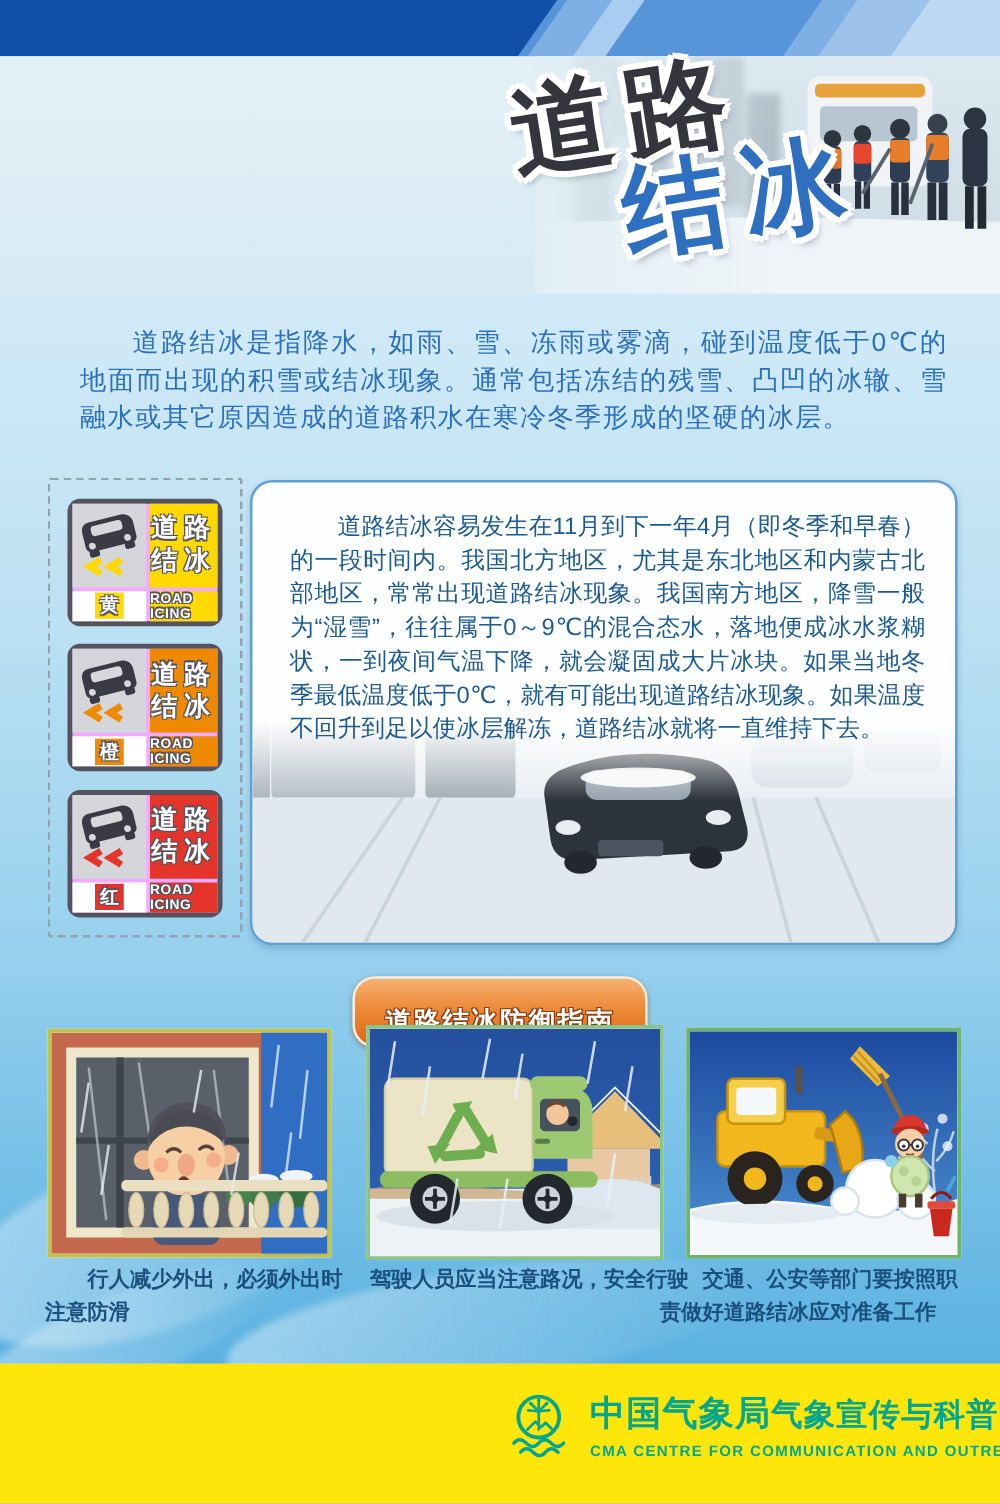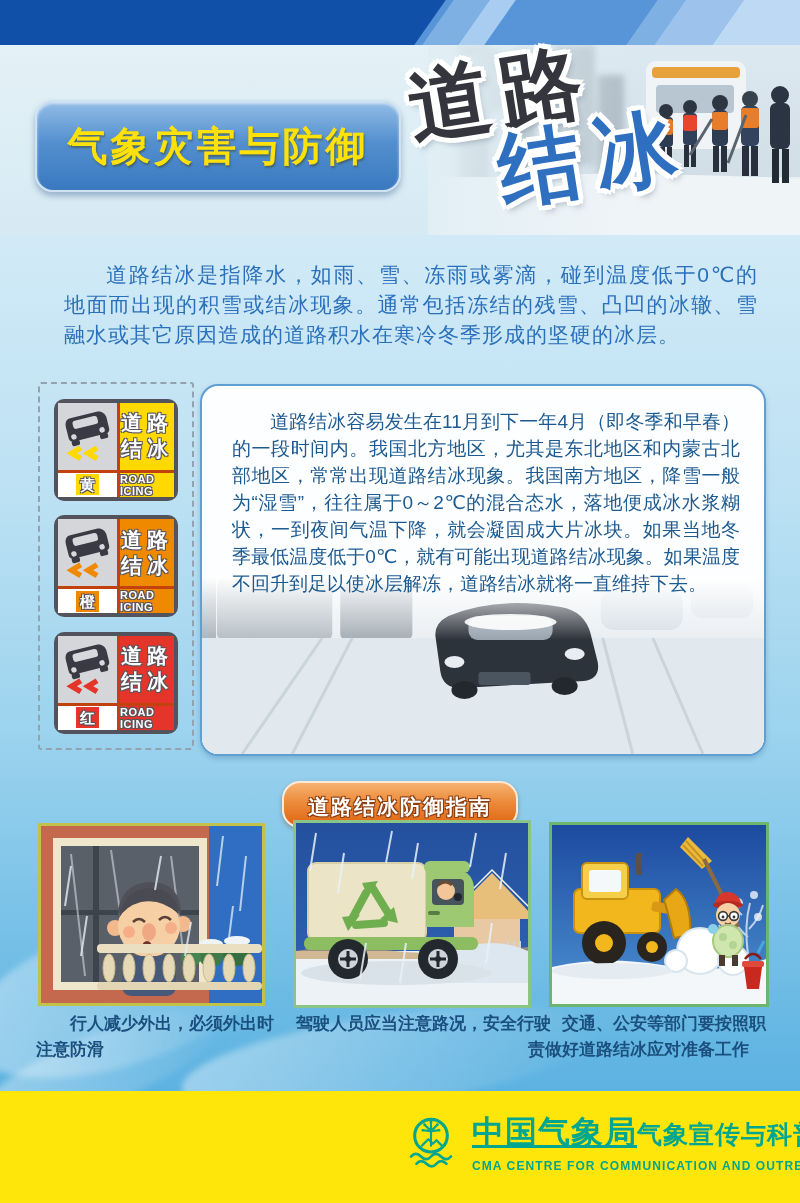--- a/index.html
+++ b/index.html
@@ -43,21 +43,21 @@
 
   .intro{position:absolute;left:64px;top:13px;width:694px;font-size:21px;line-height:30px;
     color:#2a70ba;text-align:justify;text-indent:2em;letter-spacing:1px;margin-top:12px;}
 
   
   .signs-box{position:absolute;left:38px;top:147px;width:152px;height:364px;
     border:2px dashed #93a2b0;border-radius:3px;display:flex;flex-direction:column;
     align-items:center;justify-content:space-evenly;}
   .sign{width:124px;height:102px;background:#53535d;border-radius:10px;padding:4px;box-sizing:border-box;}
   .sign-grid{width:100%;height:100%;display:grid;grid-template-columns:1fr 54px;
-    grid-template-rows:1fr 24px;gap:3px;background:#c2410c;}
+    grid-template-rows:1fr 24px;gap:3px;background:#f0abfc;}
   .sign-cell{overflow:hidden;}
   .cell-picto{background:#d5d6da;display:flex;align-items:center;justify-content:center;}
   .cell-picto svg{width:58px;height:56px;}
   .cell-title{display:flex;align-items:center;justify-content:center;}
   .cell-title span{width:52px;font-size:21px;line-height:26px;font-weight:bold;color:#fff;
     text-align:center;letter-spacing:5px;word-break:break-all;
     text-shadow:-1px -1px 0 #55555f,1px -1px 0 #55555f,-1px 1px 0 #55555f,1px 1px 0 #55555f;}
   .cell-level{background:#fff;display:flex;align-items:center;justify-content:center;}
   .cell-level span{display:inline-block;min-width:21px;padding:0 1px;font-size:15px;line-height:21px;
     font-weight:bold;color:#fff;text-align:center;
@@ -77,21 +77,21 @@
     border:2px solid #5f9fd2;border-radius:18px;box-sizing:border-box;overflow:hidden;
     box-shadow:0 3px 5px rgba(40,90,140,.25);}
   .info-photo{position:absolute;left:0;right:0;bottom:0;height:178px;}
   .info-photo svg{width:100%;height:100%;display:block;}
   .info-text{position:relative;z-index:2;padding:22px 24px 0 30px;font-size:19px;line-height:27px;
     color:#1c5a90;text-align:justify;}
   .info-text p{margin:0;text-indent:2em;}
 
   
   .guide-pill{position:absolute;left:50%;top:546px;transform:translateX(-50%);
-    padding:10px 24px 5px;border-radius:18px;border:2px solid #fcead8;
+    padding:20px 24px 5px;border-radius:18px;border:2px solid #fcead8;
     background:linear-gradient(180deg,#f6b271 0%,#ec8a3a 45%,#df6511 100%);
     box-shadow:0 2px 4px rgba(120,60,10,.4);}
   .guide-pill span{font-size:21px;font-weight:bold;color:#fff;letter-spacing:2px;
     text-shadow:-1px -1px 0 #8a3c0e,1px -1px 0 #8a3c0e,-1px 1px 0 #8a3c0e,1px 1px 0 #8a3c0e;}
 
   
   .card{position:absolute;box-sizing:border-box;background:#fff;}
   .card svg{width:100%;height:100%;display:block;}
   .card1{left:38px;top:588px;width:227px;height:183px;border:3px solid #c2c24a;}
   .card2{left:293px;top:585px;width:238px;height:188px;border:3px solid #8bc487;}
@@ -102,21 +102,21 @@
   .cap1{left:36px;top:776px;width:240px;text-indent:2em;}
   .cap2{left:296px;top:776px;width:266px;}
   .cap3{left:528px;top:776px;width:240px;text-indent:2em;}
 
   
   .footer{position:absolute;left:0;top:1091px;width:800px;height:112px;background:#ffe60a;}
   .footer-content{position:absolute;left:402px;top:20px;display:flex;align-items:center;gap:12px;}
   .cma-logo{width:58px;height:58px;flex:0 0 auto;}
   .footer-texts{display:flex;flex-direction:column;}
   .org-line{white-space:nowrap;color:#00a68f;}
-  .org-bold{font-size:32px;font-weight:bold;letter-spacing:1px;text-decoration:underline;}
+  .org-bold{font-size:28px;font-weight:bold;letter-spacing:1px;}
   .org-rest{font-size:25px;font-weight:600;letter-spacing:1px;}
   .org-english{margin-top:4px;font-size:12px;font-weight:bold;color:#00a68f;letter-spacing:1.1px;white-space:nowrap;}
 </style>
 </head>
 <body>
 
 <div class="poster">
 
   <div class="top-band">
     <div class="stripe st-base"></div>
@@ -190,23 +190,20 @@
               <rect x="342" y="58" width="20" height="46" rx="6" fill="#2b3442"></rect>
               <rect x="344" y="104" width="7" height="34" fill="#222a34"></rect>
               <rect x="354" y="104" width="7" height="34" fill="#222a34"></rect>
             </g>
         </g>
       </svg>
     </div>
     <div class="header-photo-fade"></div>
     <div class="big-title t1 outline-white">道路</div>
     <div class="big-title t2 outline-white">结冰</div>
-    <div class="topic-button">
-      <span>气象灾害与防御</span>
-    </div>
   </div>
 
   <div class="main-area">
     <div class="frost" style="left:-40px;top:690px;width:320px;height:140px;transform:rotate(-18deg);"></div>
     <div class="frost" style="left:180px;top:780px;width:420px;height:90px;transform:rotate(-8deg);"></div>
     <div class="frost" style="left:-30px;top:800px;width:260px;height:70px;transform:rotate(-22deg);"></div>
 
     <div class="intro">道路结冰是指降水，如雨、雪、冻雨或雾滴，碰到温度低于0℃的地面而出现的积雪或结冰现象。通常包括冻结的残雪、凸凹的冰辙、雪融水或其它原因造成的道路积水在寒冷冬季形成的坚硬的冰层。</div>
 
     <div class="signs-box">
@@ -323,21 +320,21 @@
             <ellipse cx="252" cy="86" rx="10" ry="6" fill="#e8edf1"></ellipse>
             <ellipse cx="372" cy="78" rx="10" ry="6" fill="#e8edf1"></ellipse>
             <rect x="276" y="96" width="52" height="13" rx="3" fill="#4a5560"></rect>
             <ellipse cx="262" cy="114" rx="13" ry="9" fill="#23282e"></ellipse>
             <ellipse cx="362" cy="110" rx="13" ry="9" fill="#23282e"></ellipse>
           </g>
           <rect width="561" height="64" fill="url(#fadeTop)"></rect>
         </svg>
       </div>
       <div class="info-text">
-        <p>道路结冰容易发生在11月到下一年4月（即冬季和早春）的一段时间内。我国北方地区，尤其是东北地区和内蒙古北部地区，常常出现道路结冰现象。我国南方地区，降雪一般为“湿雪”，往往属于0～2℃的混合态水，落地便成冰水浆糊状，一到夜间气温下降，就会凝固成大片冰块。如果当地冬季最低温度低于0℃，就有可能出现道路结冰现象。如果温度不回升到足以使冰层解冻，道路结冰就将一直维持下去。</p>
+        <p>道路结冰容易发生在11月到下一年4月（即冬季和早春）的一段时间内。我国北方地区，尤其是东北地区和内蒙古北部地区，常常出现道路结冰现象。我国南方地区，降雪一般为“湿雪”，往往属于0～9℃的混合态水，落地便成冰水浆糊状，一到夜间气温下降，就会凝固成大片冰块。如果当地冬季最低温度低于0℃，就有可能出现道路结冰现象。如果温度不回升到足以使冰层解冻，道路结冰就将一直维持下去。</p>
       </div>
     </div>
 
     <div class="guide-pill">
       <span>道路结冰防御指南</span>
     </div>
 
     <div class="card card1">
       <svg viewBox="0 0 221 177" preserveAspectRatio="none">
         <rect width="221" height="177" fill="#c4684e"></rect>

